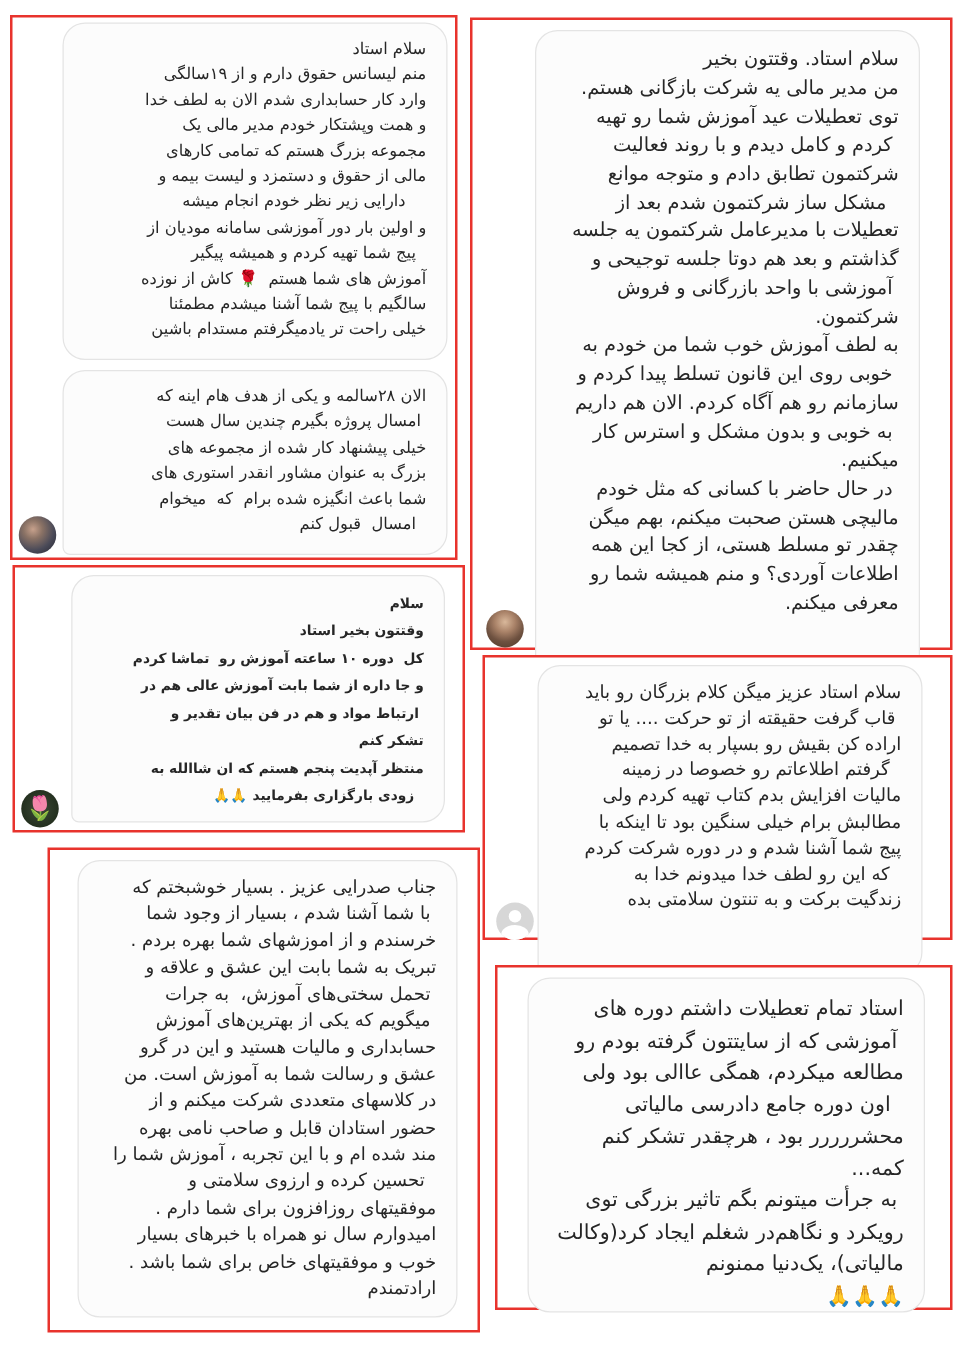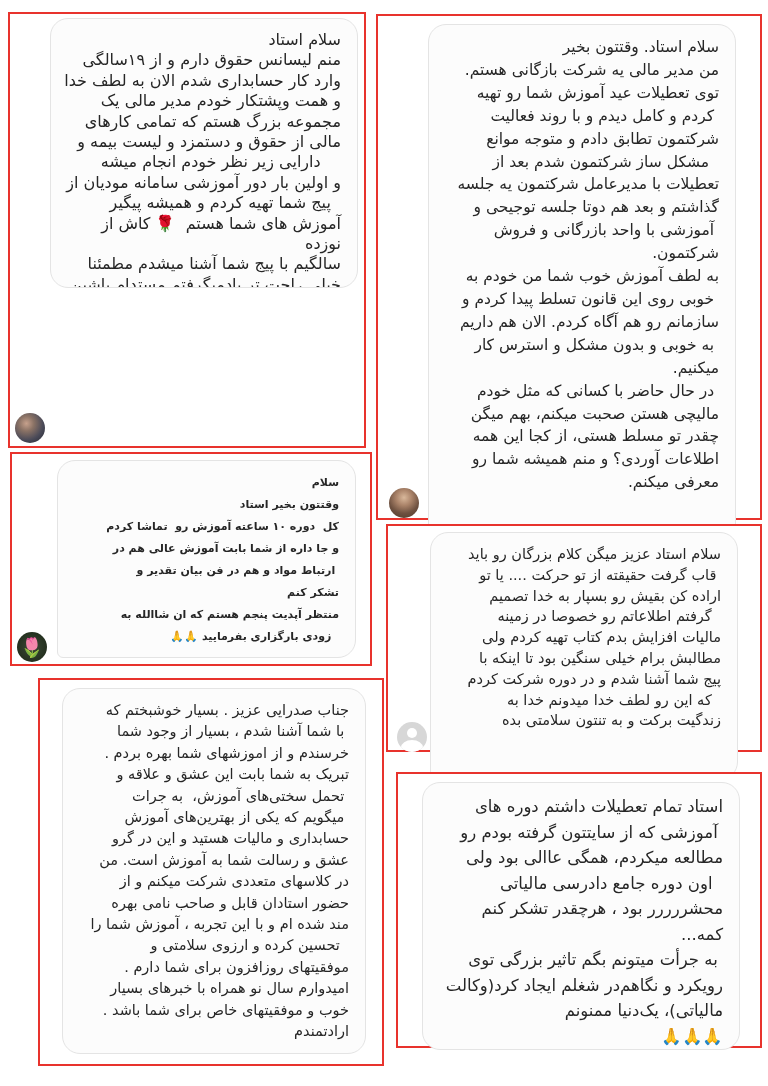--- a/index.html
+++ b/index.html
@@ -18,21 +18,21 @@
   #card5{left:38px; top:678px; width:346px;height:388px;}
   #card6{left:396px;top:772px; width:366px;height:276px;}
 
   .bubble{
     position:absolute;background:#fcfcfc;border:1px solid #e4e4e4;
     border-radius:18px;box-sizing:border-box;overflow:hidden;direction:rtl;
   }
   .bubble.tail{border-radius:18px 18px 18px 6px;}
   .msg-text{
     white-space:pre-line;text-align:right;color:#262626;
-    padding:11px 16px 10px 13px;font-size:16px;line-height:20.4px;
+    padding:11px 16px 10px 13px;font-size:13px;line-height:20.4px;
   }
 
   #card1 .b1{left:40px;top:4px;  right:6px; height:270px;}
   #card1 .b2{left:40px;top:282px;right:6px; height:148px;}
   #card2 .b1{left:50px;top:8px;  right:24px;height:608px;}
   #card2 .b1 .msg-text{font-size:15.5px;line-height:22.9px;}
   #card3 .b1{left:45px;top:6px;  right:14px;height:198px;}
   #card3 .b1 .msg-text{font-size:11px;line-height:22px;font-weight:bold;}
   #card4 .b1{left:42px;top:6px;  right:22px;height:248px;}
   #card4 .b1 .msg-text{font-size:14.5px;line-height:20.8px;}
@@ -72,20 +72,28 @@
 وارد کار حسابداری شدم الان به لطف خدا
 و همت وپشتکار خودم مدیر مالی یک
 مجموعه بزرگ هستم که تمامی کارهای
 مالی از حقوق و دستمزد و لیست بیمه و
 &nbsp;&nbsp;&nbsp;&nbsp;دارایی زیر نظر خودم انجام میشه
 و اولین بار دور آموزشی سامانه مودیان از
 &nbsp;&nbsp;پیج شما تهیه کردم و همیشه پیگیر
 آموزش های شما هستم&nbsp; 🌹 کاش از نوزده
 سالگیم با پیج شما آشنا میشدم مطمئنا
 خیلی راحت تر یادمیگرفتم مستدام باشین</div>
+    </div>
+    <div class="bubble b2 tail">
+      <div class="msg-text">الان ۲۸سالمه و یکی از هدف هام اینه که
+&nbsp;امسال پروژه بگیرم چندین سال هست
+خیلی پیشنهاد کار شده از مجموعه های
+بزرگ به عنوان مشاور انقدر استوری های
+شما باعث انگیزه شده برام&nbsp; که&nbsp; میخوام
+&nbsp;&nbsp;امسال&nbsp; قبول کنم</div>
     </div>
     <div class="avatar"></div>
   </div>
 
   <div class="card" id="card2">
     <div class="bubble b1 tail">
       <div class="msg-text">سلام استاد. وقتتون بخیر
 من مدیر مالی یه شرکت بازگانی هستم.
 توی تعطیلات عید آموزش شما رو تهیه
 &nbsp;کردم و کامل دیدم و با روند فعالیت

